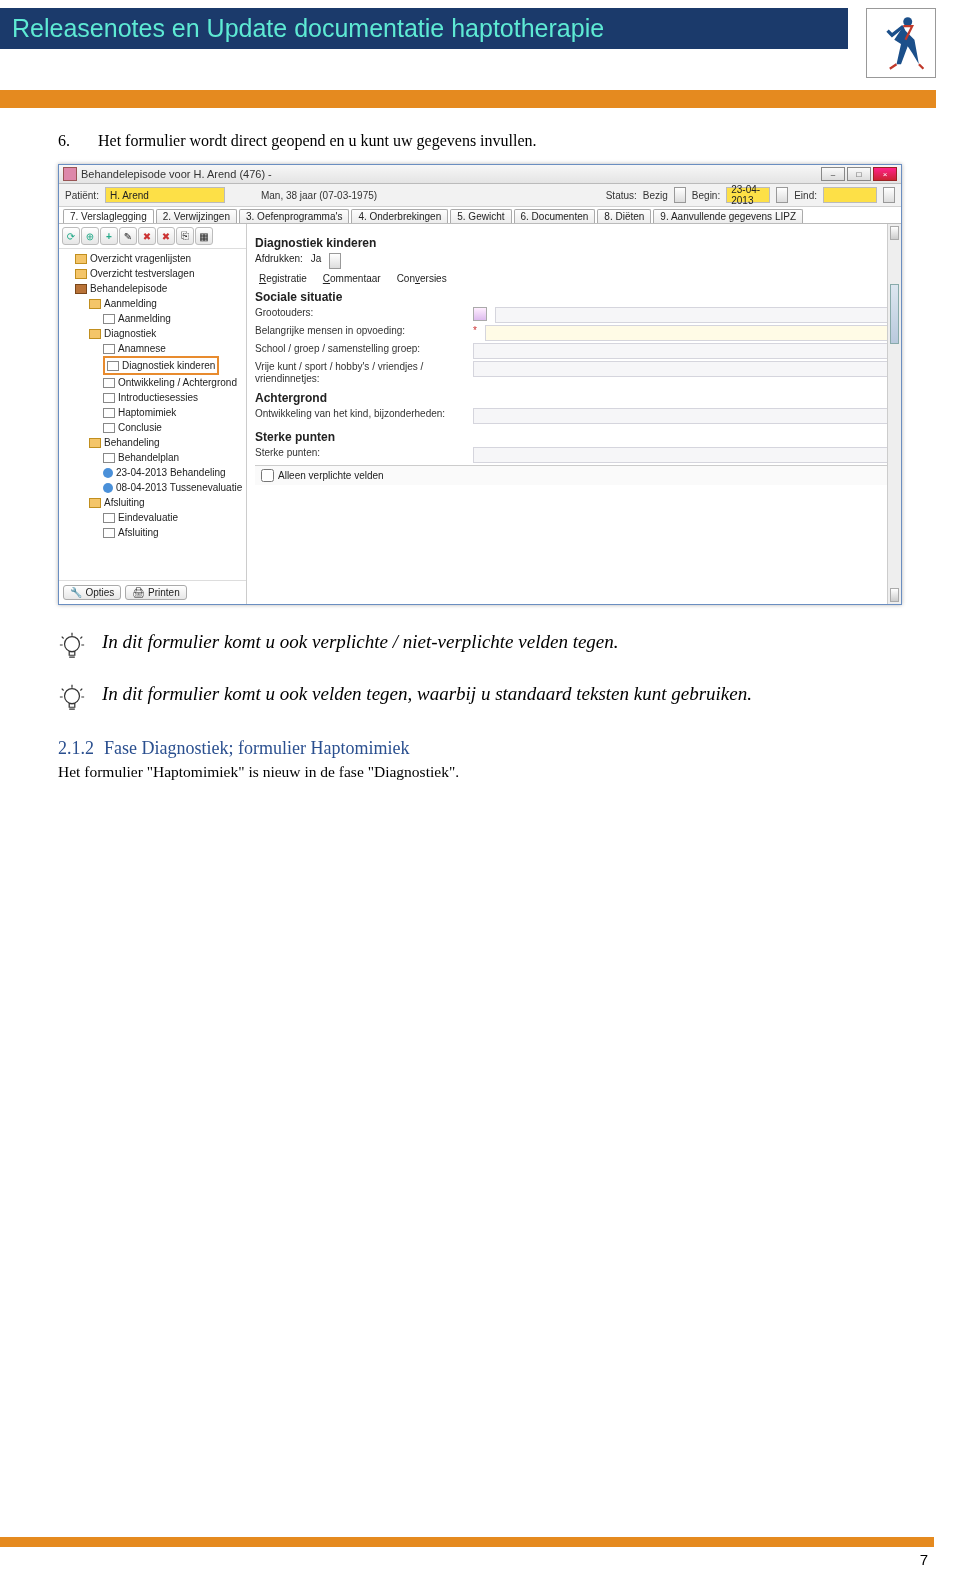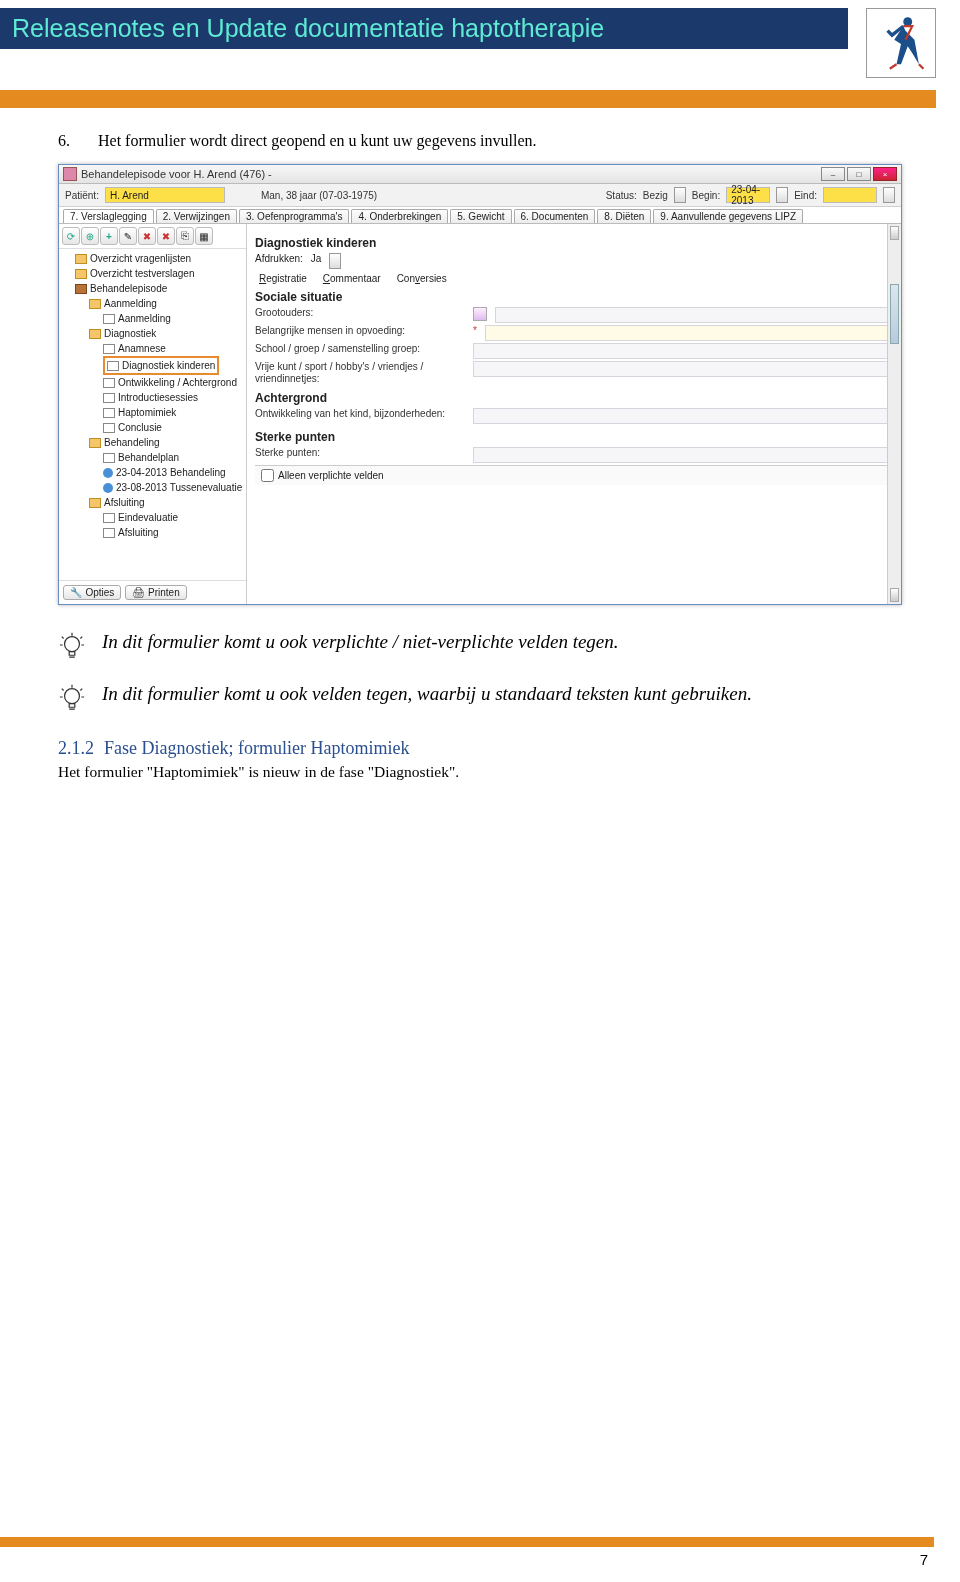--- a/index.html
+++ b/index.html
@@ -225,21 +225,21 @@
                       <li><span class="doc-ic"></span><span>Ontwikkeling / Achtergrond</span></li>
                       <li><span class="doc-ic"></span><span>Introductiesessies</span></li>
                       <li><span class="doc-ic"></span><span>Haptomimiek</span></li>
                       <li><span class="doc-ic"></span><span>Conclusie</span></li>
                     </ul>
                   </li>
                   <li><span class="fld-ic"></span><span>Behandeling</span>
                     <ul>
                       <li><span class="doc-ic"></span><span>Behandelplan</span></li>
                       <li><span class="usr-ic"></span><span>23-04-2013 Behandeling</span></li>
-                      <li><span class="usr-ic"></span><span>23-08-2013 Tussenevaluatie</span></li>
+                      <li><span class="usr-ic"></span><span>08-04-2013 Tussenevaluatie</span></li>
                     </ul>
                   </li>
                   <li><span class="fld-ic"></span><span>Afsluiting</span>
                     <ul>
                       <li><span class="doc-ic"></span><span>Eindevaluatie</span></li>
                       <li><span class="doc-ic"></span><span>Afsluiting</span></li>
                     </ul>
                   </li>
                 </ul>
               </li>

